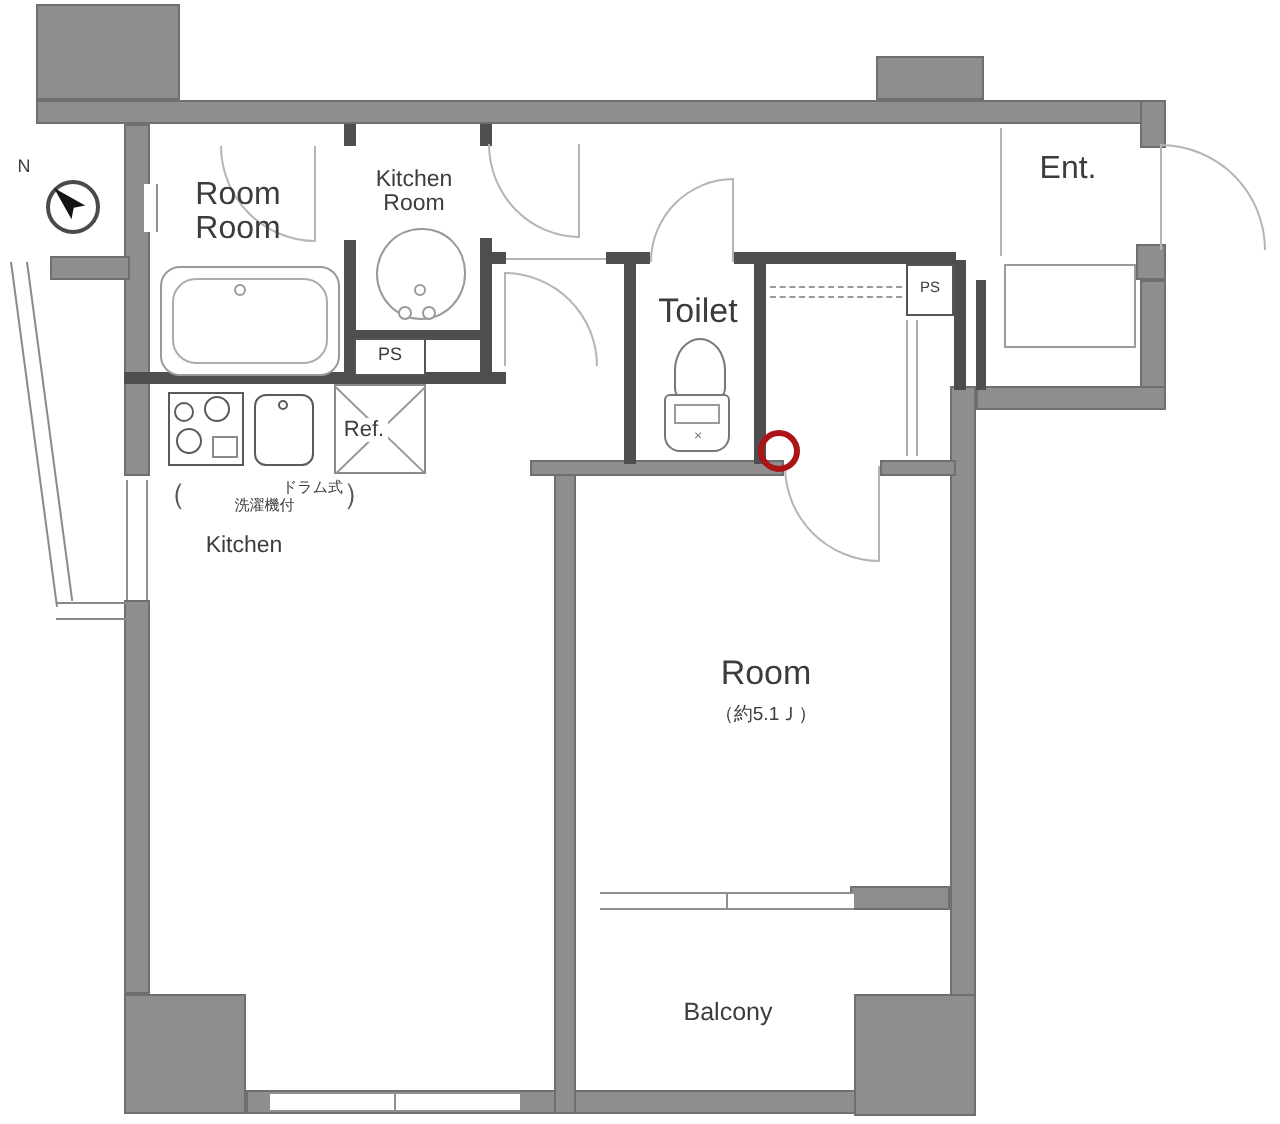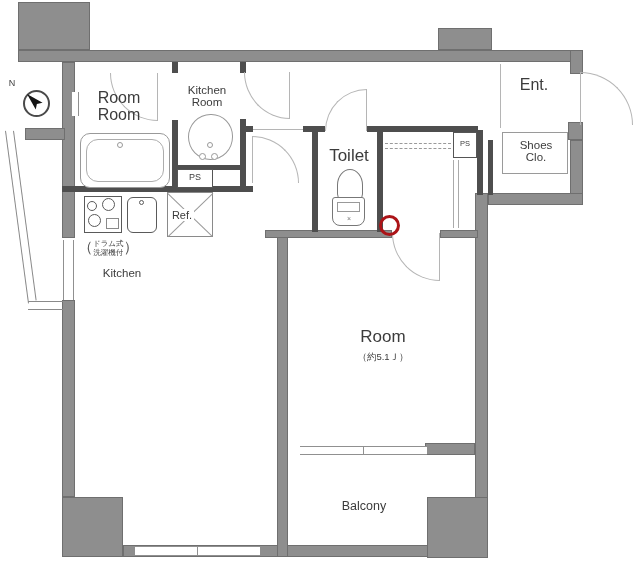--- a/index.html
+++ b/index.html
@@ -131,34 +131,30 @@
 
   <div class="lbl big" style="left:85px;top:89px;width:68px;">
     <span>Room</span><br>
     <span>Room</span>
   </div>
   <div class="lbl med" style="left:178px;top:84px;width:58px;">
     <span>Kitchen</span><br>
     <span>Room</span>
   </div>
   <div class="lbl big" style="left:508px;top:76px;width:52px;">Ent.</div>
-  <div class="lbl med" style="left:505px;top:139px;width:62px;">
-    <span>Shoes</span><br>
-    <span>Clo.</span>
-  </div>
   <div class="lbl" style="left:320px;top:147px;width:58px;font-size:17px;">Toilet</div>
   <div class="lbl" style="left:340px;top:328px;width:86px;font-size:17px;">
     <span>Room</span><br>
     <span class="sz" style="font-size:9.5px;">（約5.1Ｊ）</span>
   </div>
   <div class="lbl" style="left:324px;top:500px;width:80px;font-size:12.5px;">Balcony</div>
   <div class="lbl med" style="left:92px;top:267px;width:60px;">Kitchen</div>
 
   <div class="abs" style="left:78px;top:238px;display:flex;align-items:center;">
     <span style="font-size:15px;color:#555;">（</span>
     <span style="display:inline-block;text-align:center;">
-      <span style="display:block;font-size:7.5px;line-height:9px;">ドラム式</span>
+      <span style="display:block;font-size:7.5px;line-height:9px;margin-left:48px;">ドラム式</span>
       <span style="display:block;font-size:7.5px;line-height:9px;">洗濯機付</span>
     </span>
     <span style="font-size:15px;color:#555;">）</span>
   </div>
 
 </div>
 
 </body></html>

